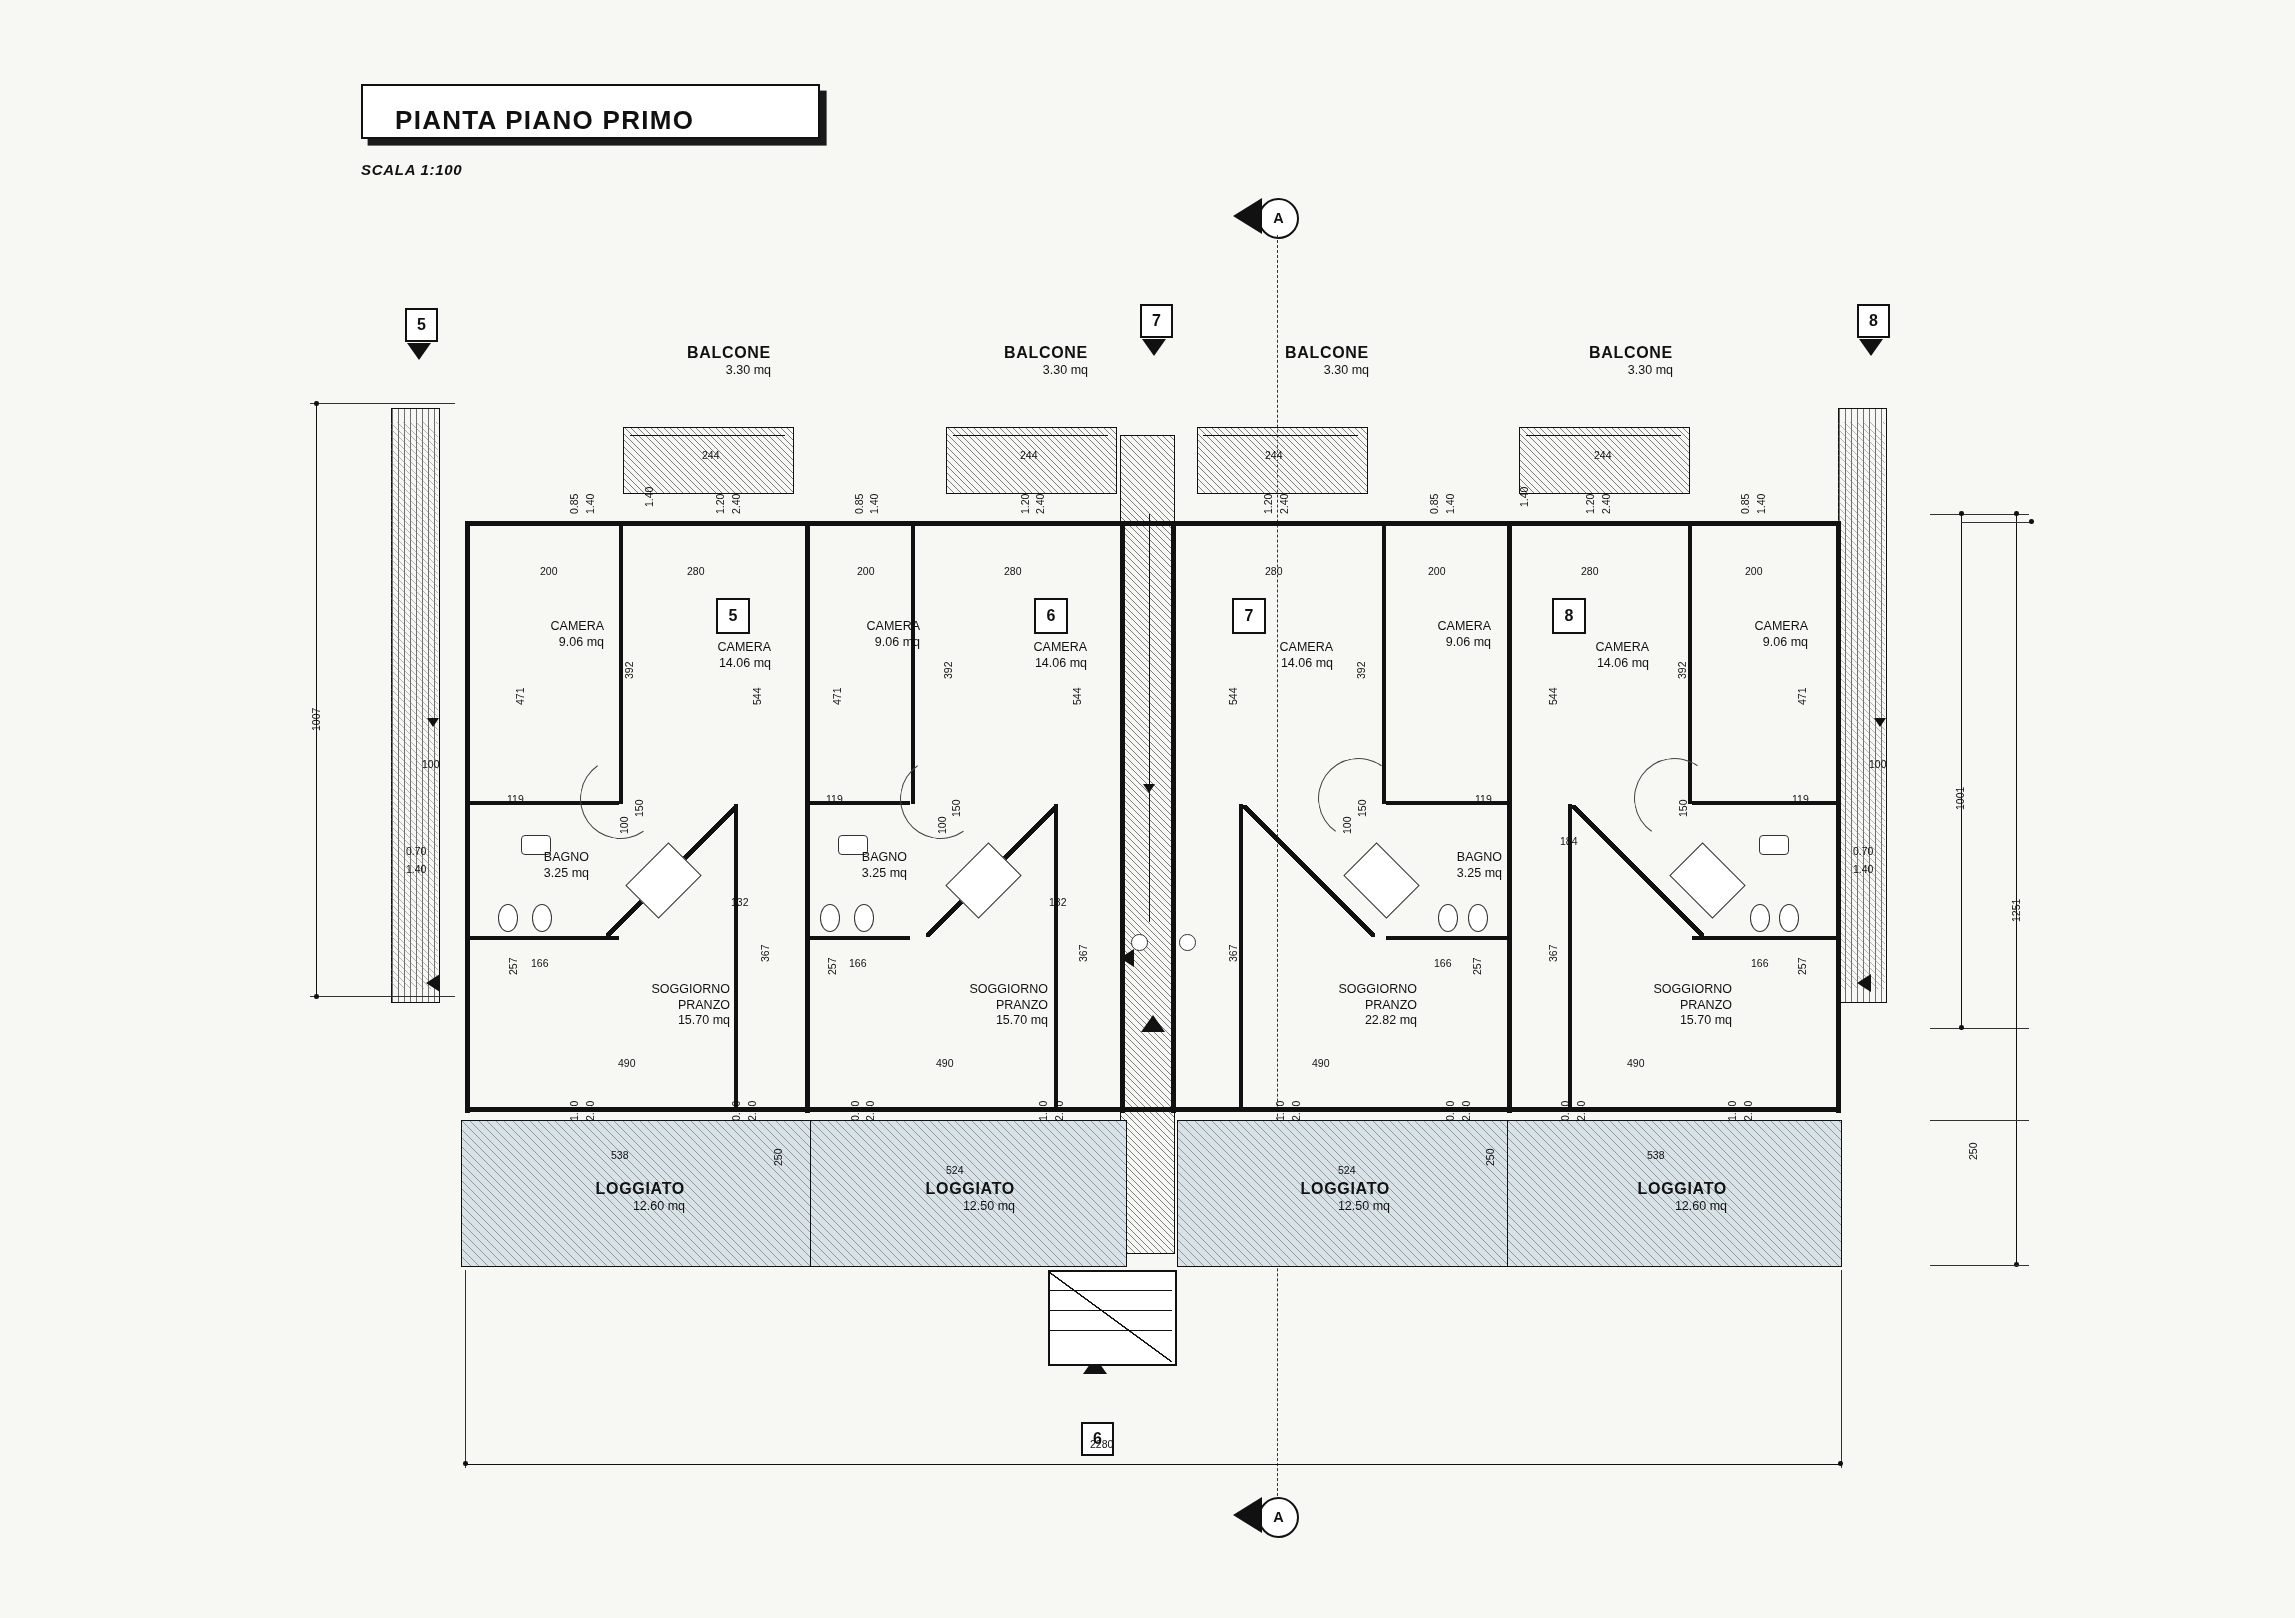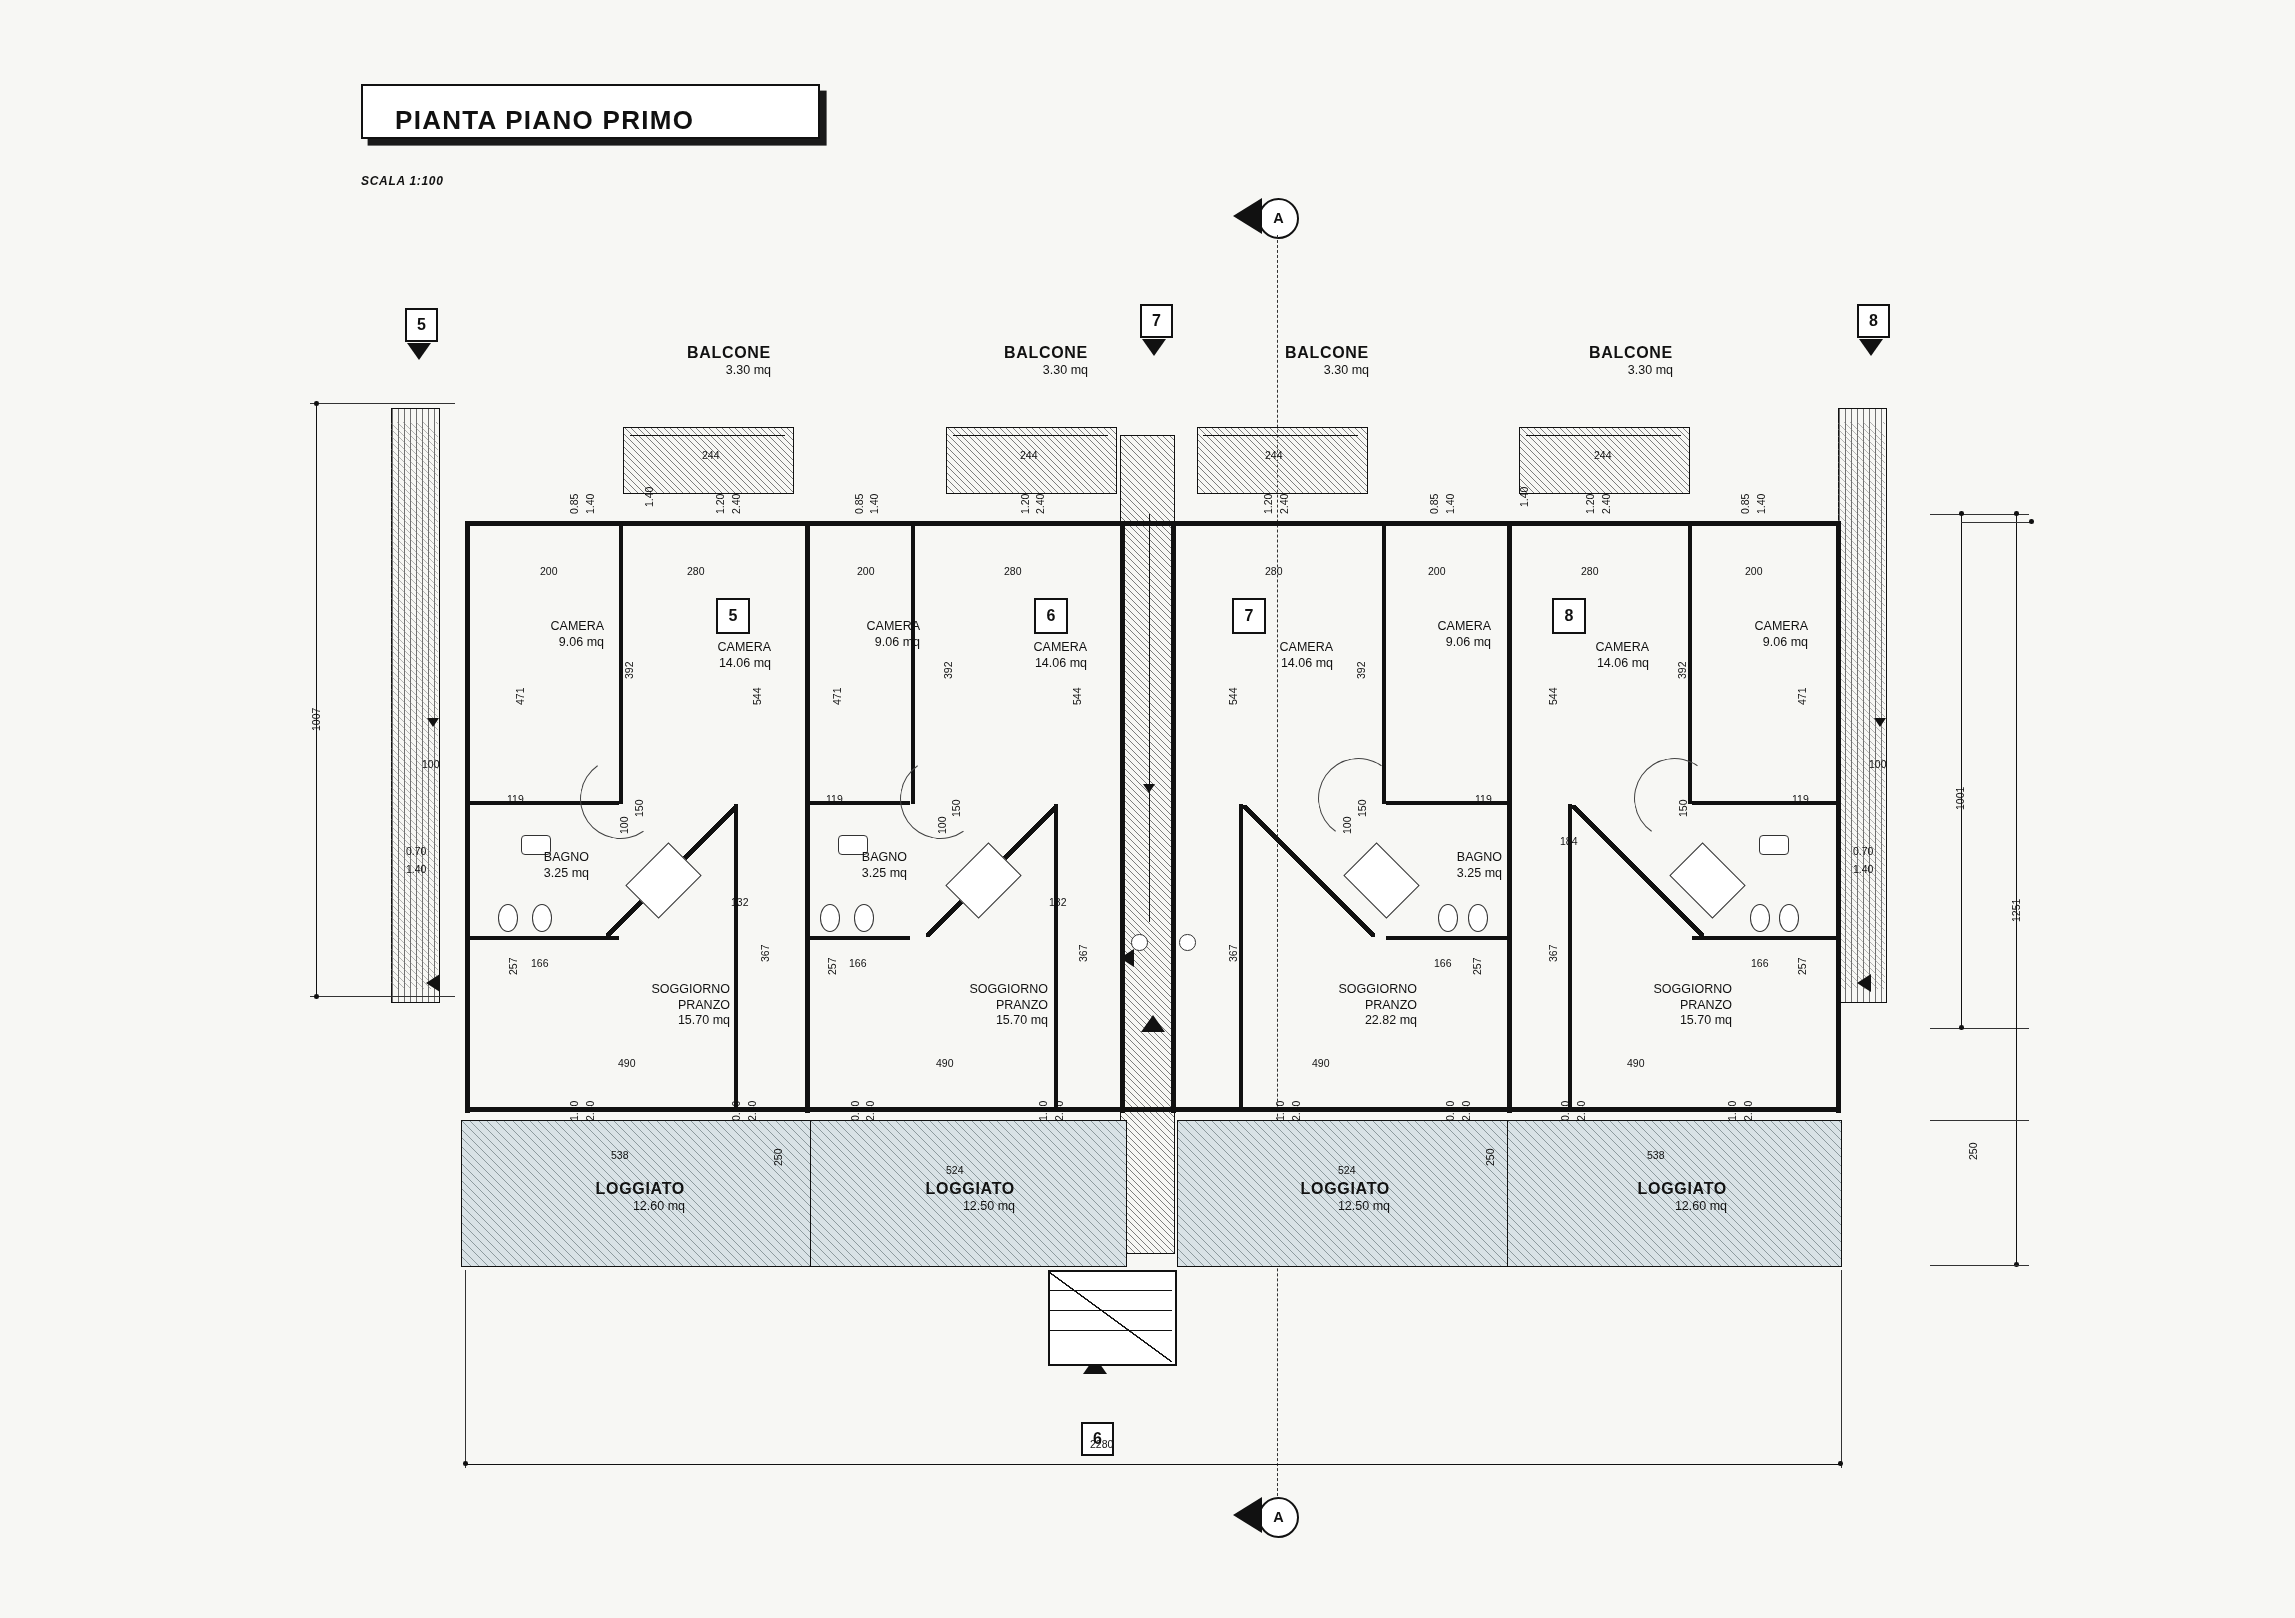--- a/index.html
+++ b/index.html
@@ -4,21 +4,21 @@
 <style>
   html,body{margin:0;padding:0;background:#f7f7f4;}
   body{width:2295px;height:1619px;position:relative;overflow:hidden;
        font-family:"Liberation Sans", sans-serif;color:#111;}
   .plan{position:absolute;left:0;top:0;width:2295px;height:1619px;}
   .abs{position:absolute;}
   
   #title-box{left:361px;top:84px;width:455px;height:51px;border:2px solid #111;background:#fff;
              box-shadow:6.6px 6.6px 0 #1a1a1a;}
   #title-text{left:395px;top:92px;width:395px;font-size:26px;font-weight:bold;letter-spacing:1.3px;margin-top:13px;}
-  #scale-text{left:361px;top:174px;font-size:12px;font-style:italic;font-weight:bold;letter-spacing:0.7px;}
+  #scale-text{left:361px;top:161px;font-size:15px;font-style:italic;font-weight:bold;letter-spacing:0.7px;}
   
   .hline{position:absolute;height:0;border-top:1.3px solid #111;}
   .vline{position:absolute;width:0;border-left:1.3px solid #111;}
   .hthin{position:absolute;height:0;border-top:0.7px solid #333;}
   .vthin{position:absolute;width:0;border-left:0.7px solid #333;}
   .wall{position:absolute;background:#111;}
   .hatch{position:absolute;
     background-image:repeating-linear-gradient(45deg,#7d7d7d 0,#7d7d7d 0.7px,transparent 0.7px,transparent 4.6px);
     border:1.3px solid #111;}
   .hatchv{position:absolute;

